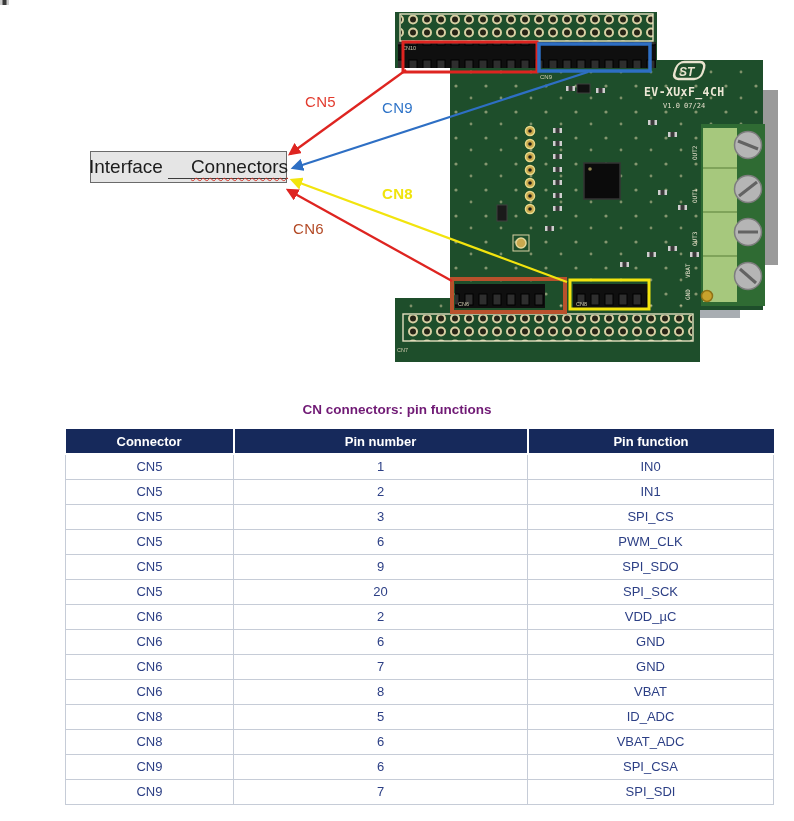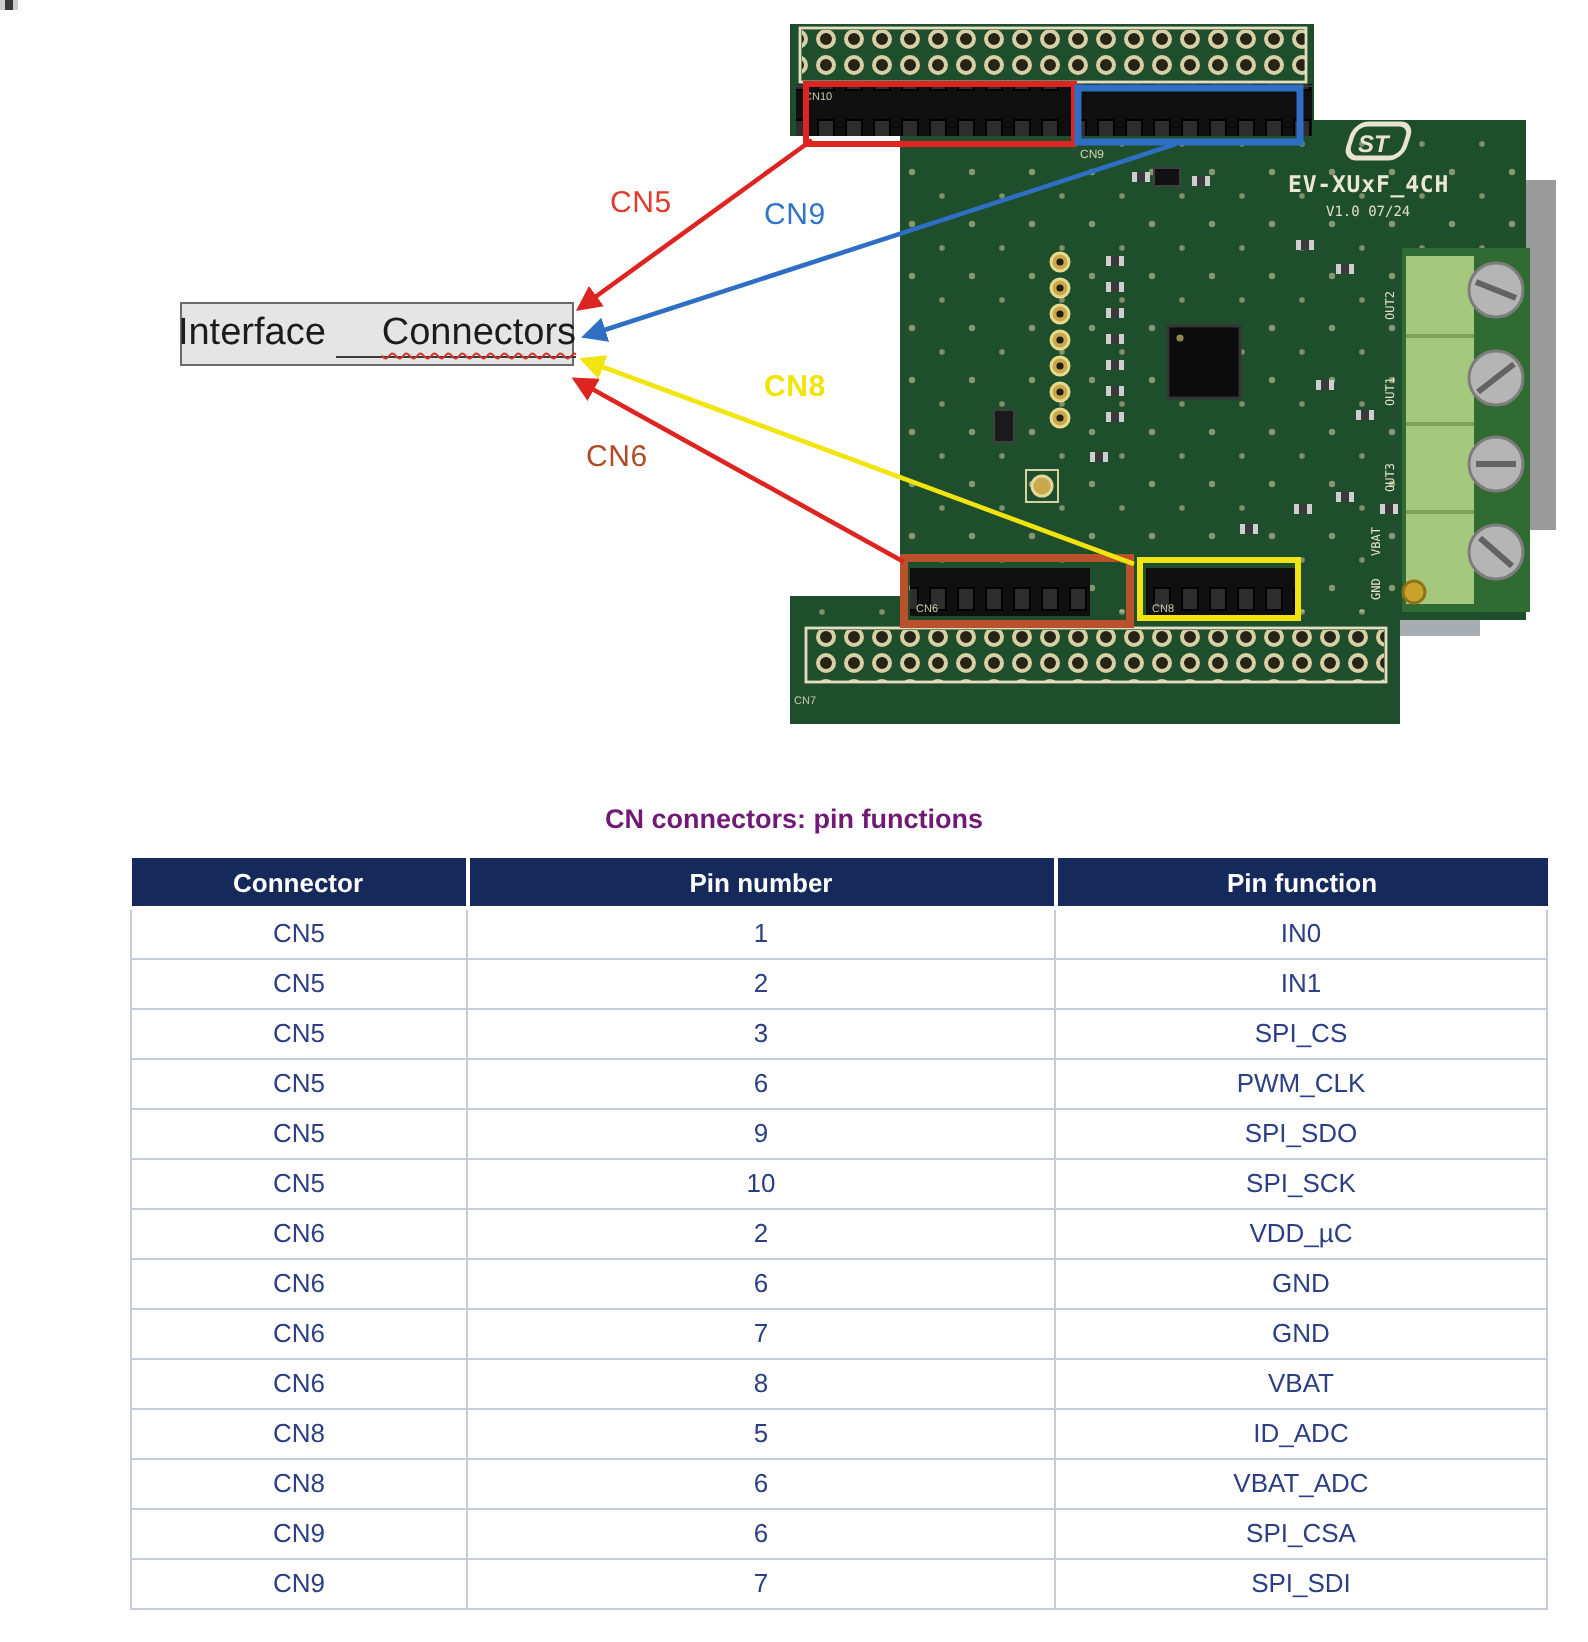--- a/index.html
+++ b/index.html
@@ -265,21 +265,21 @@
         <td>6</td>
         <td>PWM_CLK</td>
       </tr>
       <tr>
         <td>CN5</td>
         <td>9</td>
         <td>SPI_SDO</td>
       </tr>
       <tr>
         <td>CN5</td>
-        <td>10</td>
+        <td>20</td>
         <td>SPI_SCK</td>
       </tr>
       <tr>
         <td>CN6</td>
         <td>2</td>
         <td>VDD_µC</td>
       </tr>
       <tr>
         <td>CN6</td>
         <td>6</td>

